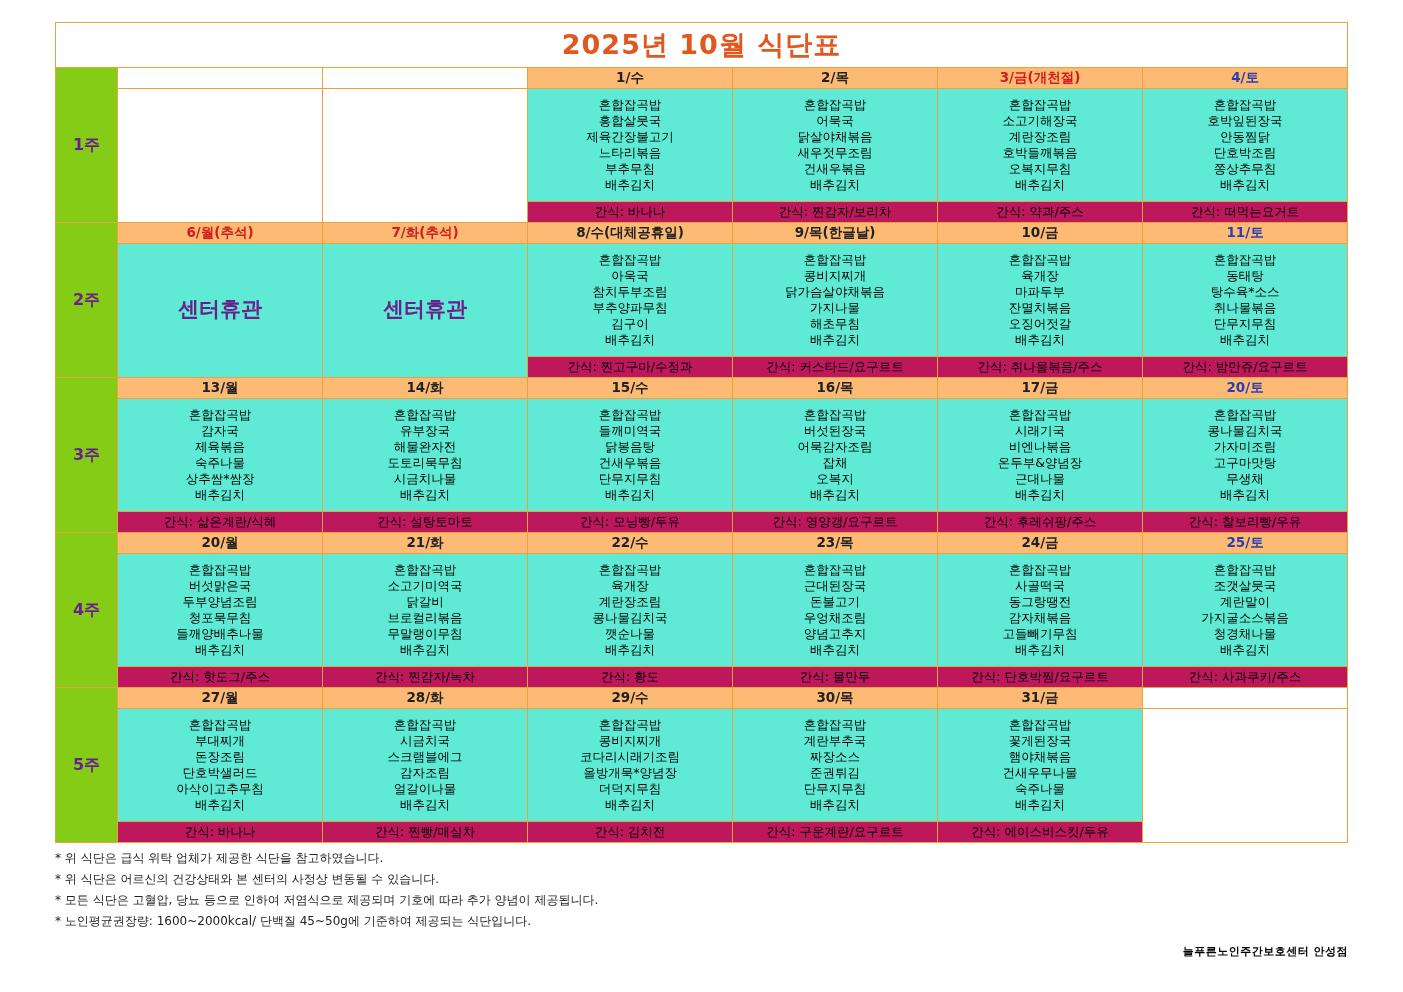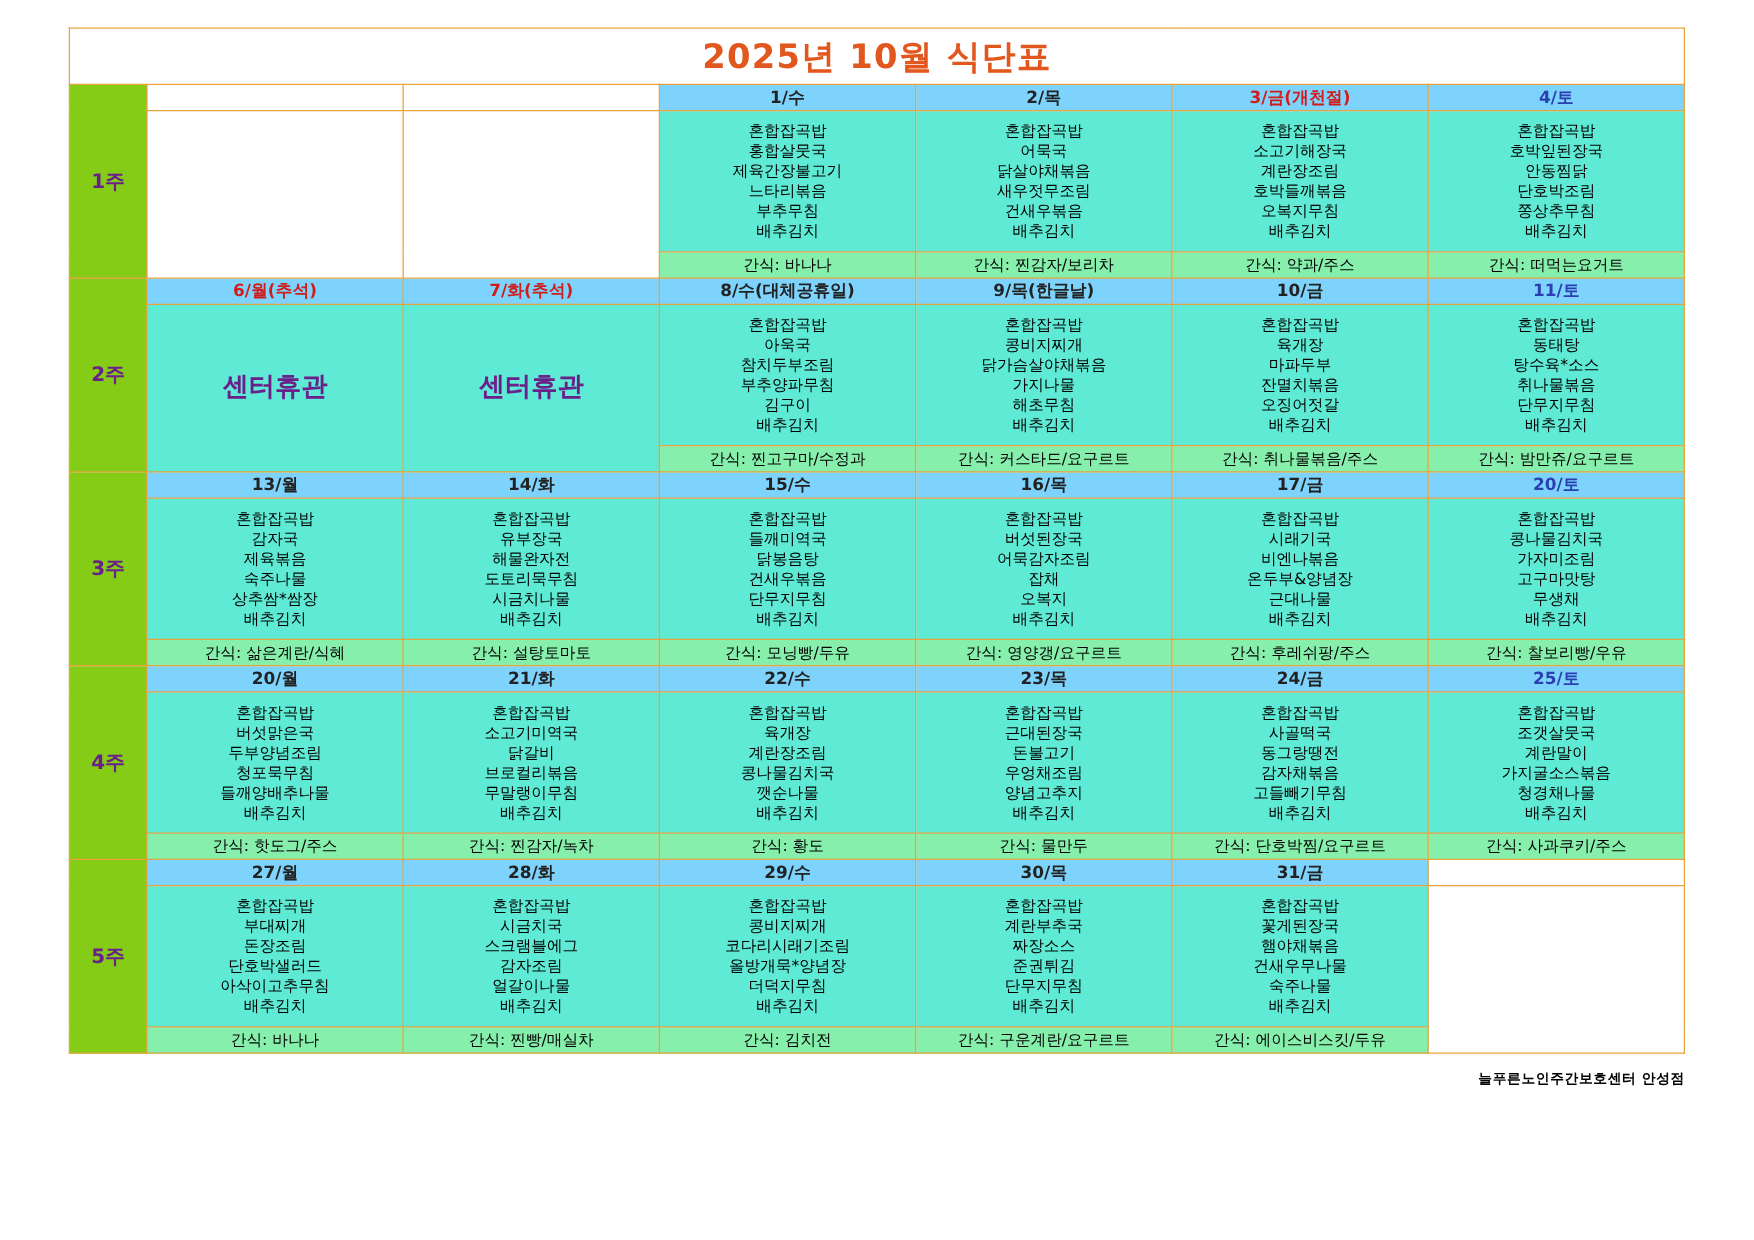--- a/index.html
+++ b/index.html
@@ -40,37 +40,37 @@
   }
   .week-label{
     width:62px;
     background:#84cc16;
     color:#6b1f8a;
     font-weight:bold;
     font-size:16px;
   }
   .date-cell{
     height:20px;
-    background:#7dd3fc;
+    background:#fdba74;
     font-size:13.5px;
     font-weight:bold;
     color:#222;
   }
   .date-sat{color:#2a3fb0;}
   .date-hol{color:#d21c1c;}
   .menu-cell{
     height:112px;
     background:#5eead4;
     font-size:12.5px;
     line-height:16px;
     padding:4px 2px;
   }
   .snack-cell{
     height:20px;
-    background:#86efac;
+    background:#be185d;
     font-size:12.5px;
   }
   .closed{
     font-size:21px;
     font-weight:bold;
     color:#6b1f8a;
   }
   .blank{background:#ffffff;}
   .notes{
     margin-top:5px;
@@ -399,15 +399,21 @@
         <tr>
           <td class="snack-cell">간식: 바나나</td>
           <td class="snack-cell">간식: 찐빵/매실차</td>
           <td class="snack-cell">간식: 김치전</td>
           <td class="snack-cell">간식: 구운계란/요구르트</td>
           <td class="snack-cell">간식: 에이스비스킷/두유</td>
         </tr>
       </tbody>
   </table>
 
+  <div class="notes">
+    <div>* 위 식단은 급식 위탁 업체가 제공한 식단을 참고하였습니다.</div>
+    <div>* 위 식단은 어르신의 건강상태와 본 센터의 사정상 변동될 수 있습니다.</div>
+    <div>* 모든 식단은 고혈압, 당뇨 등으로 인하여 저염식으로 제공되며 기호에 따라 추가 양념이 제공됩니다.</div>
+    <div>* 노인평균권장량: 1600~2000kcal/ 단백질 45~50g에 기준하여 제공되는 식단입니다.</div>
+  </div>
 
   <div class="footer">늘푸른노인주간보호센터  안성점</div>
 </div>
 
 </body></html>

